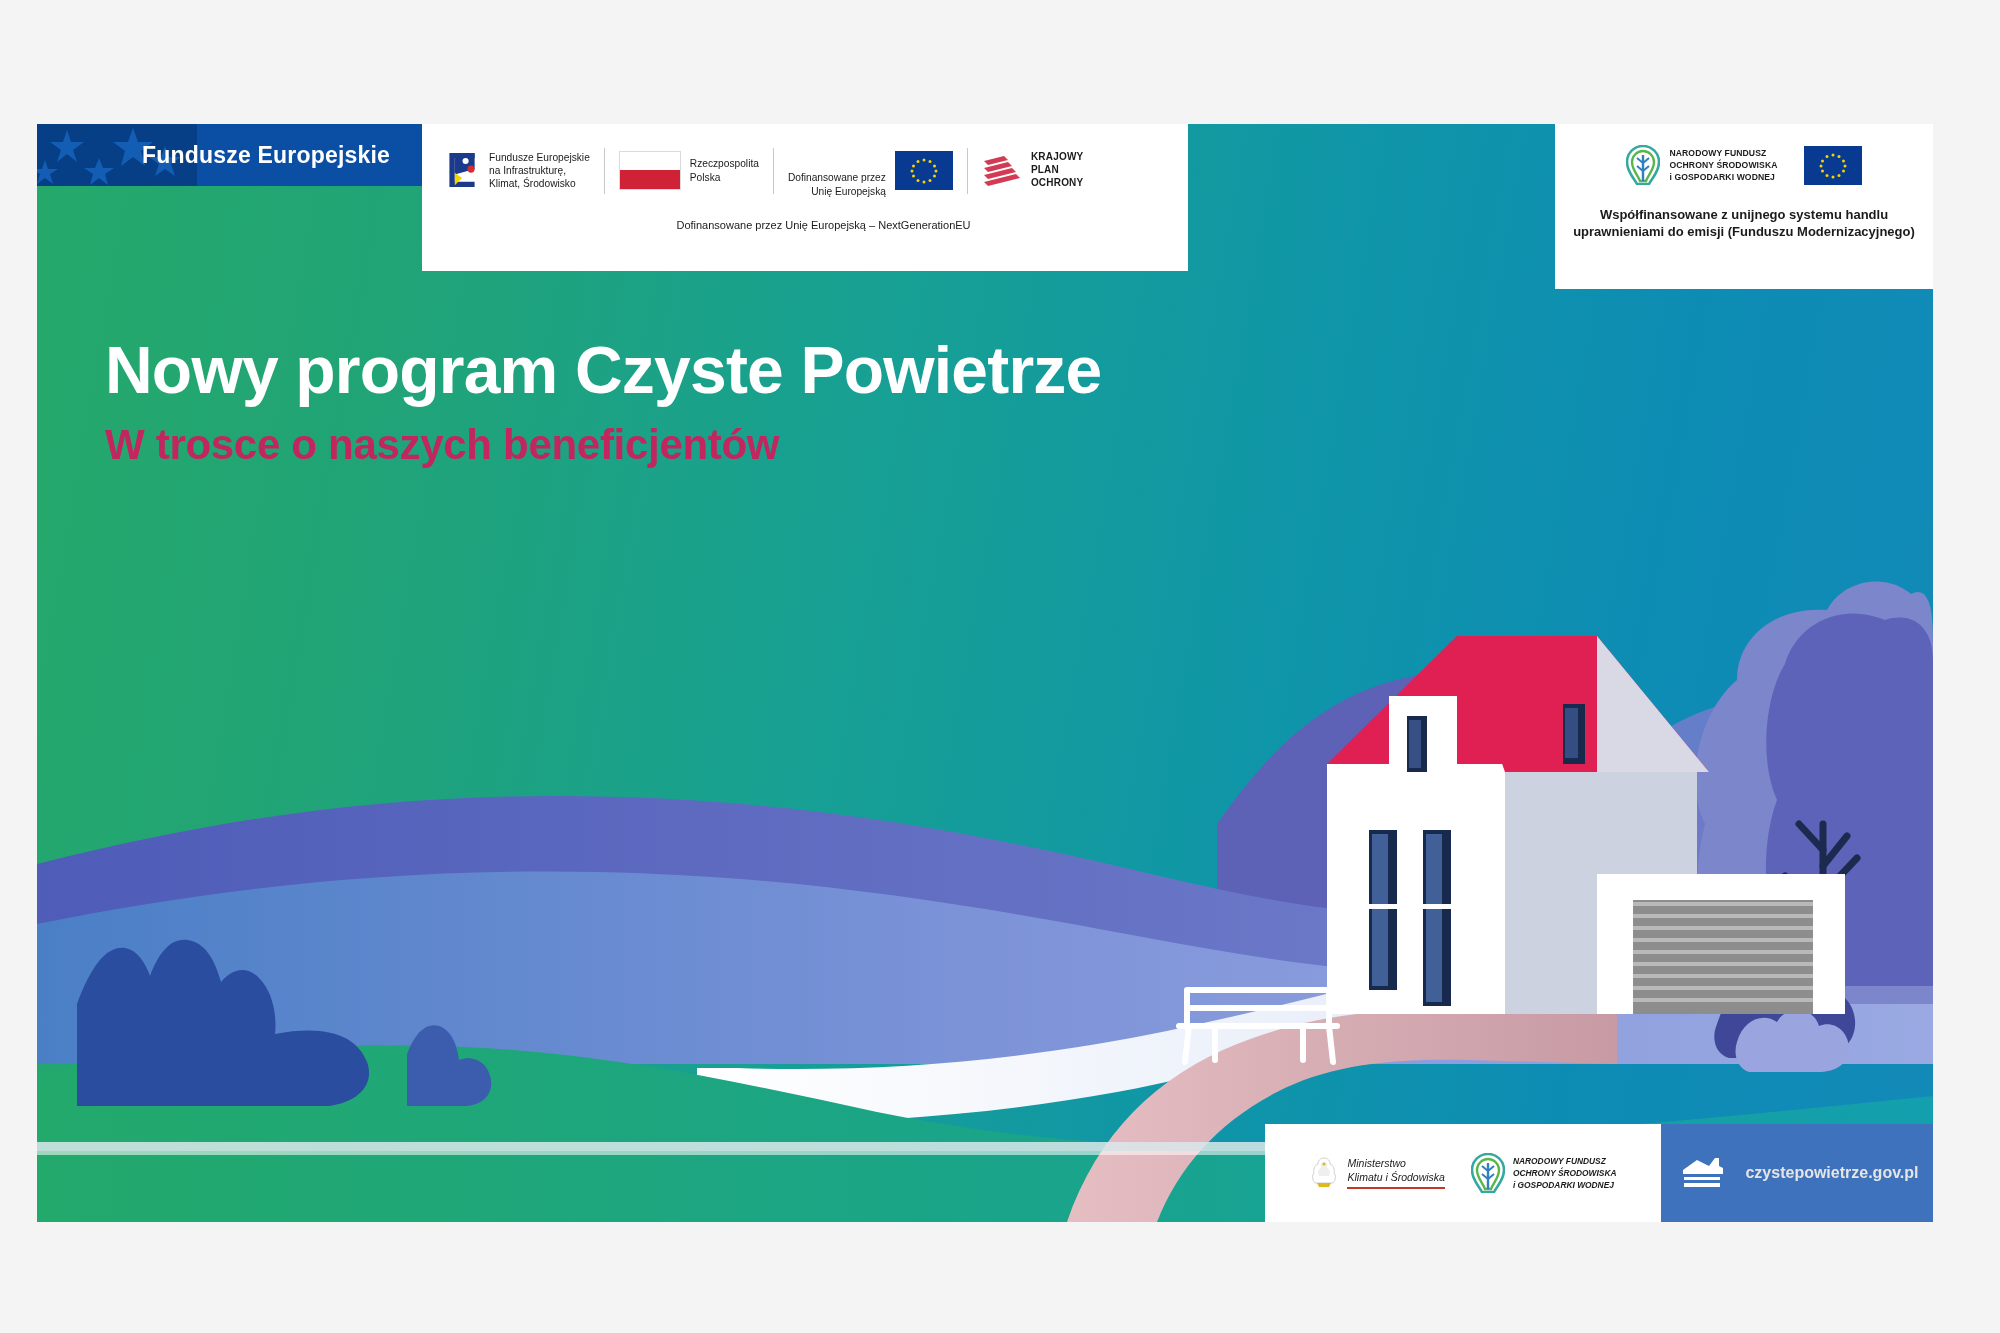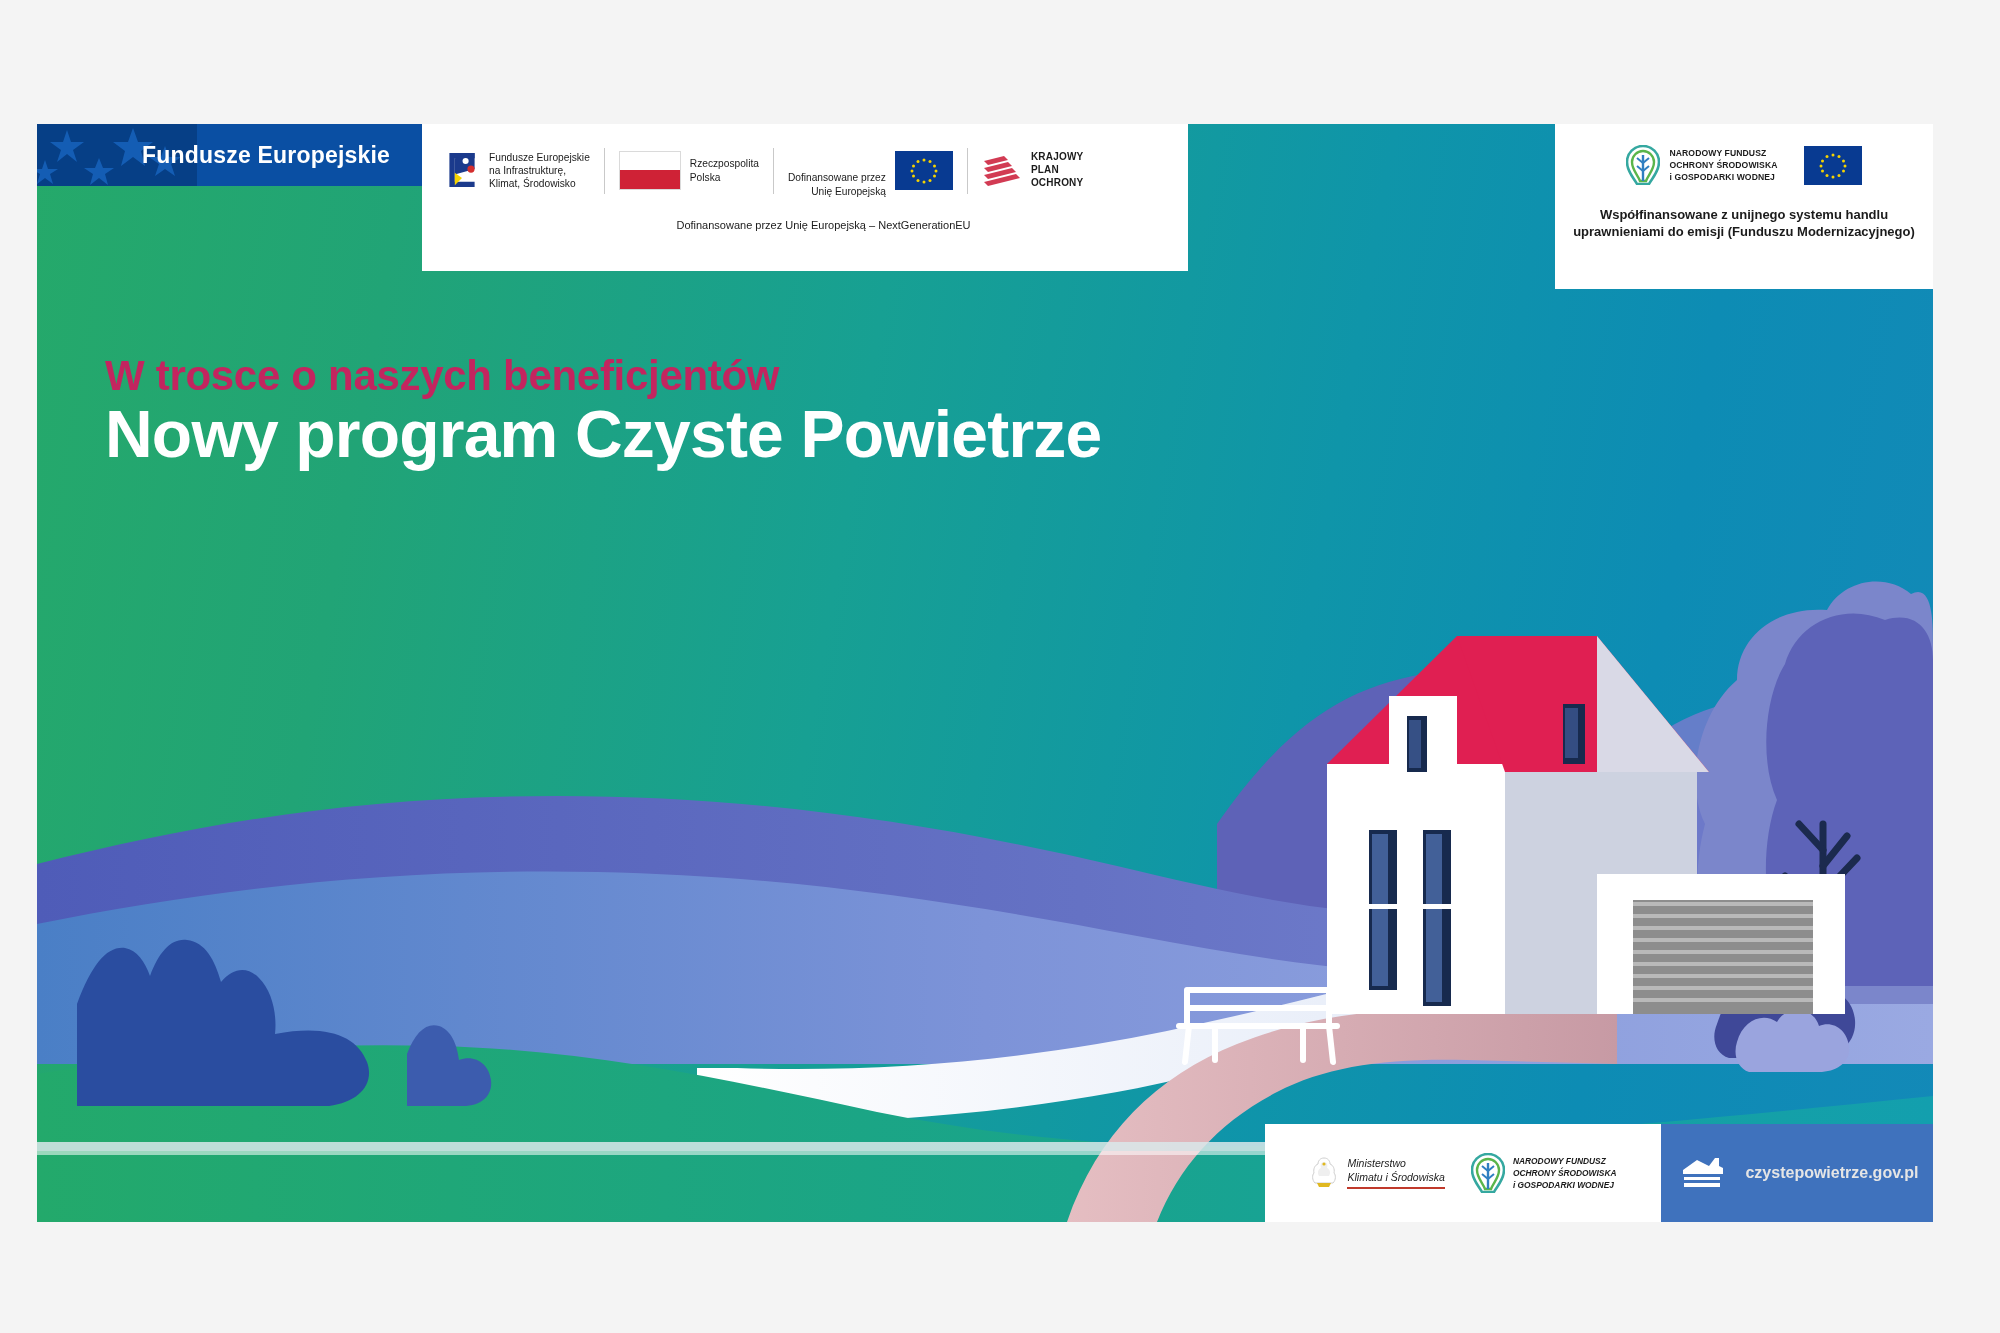--- a/index.html
+++ b/index.html
@@ -488,22 +488,22 @@
           </g>
         </svg>
       </span>
     </div>
 
     <div class="caption" style="white-space:pre-line">Współfinansowane z unijnego systemu handlu
 uprawnieniami do emisji (Funduszu Modernizacyjnego)</div>
   </div>
 
   <div id="headline-group">
+    <div id="headline">Nowy program Czyste Powietrze</div>
     <div id="subheadline">W trosce o naszych beneficjentów</div>
-    <div id="headline">Nowy program Czyste Powietrze</div>
   </div>
 
   <div id="footer">
     <div id="footer-white">
       <div class="min-unit">
         <span class="eagle">
           <svg viewBox="0 0 30 36" xmlns="http://www.w3.org/2000/svg">
             <path d="M15,3 C11,3 9,6 9,9 C6,10 4,14 5,18 C3,20 3,25 6,28 L24,28
                      C27,25 27,20 25,18 C26,14 24,10 21,9 C21,6 19,3 15,3 Z" fill="#ffffff" stroke="#cfcfcf" stroke-width="1"></path>
             <path d="M15,7 C12,7 11,10 12,13 C9,14 8,18 10,21 L20,21

